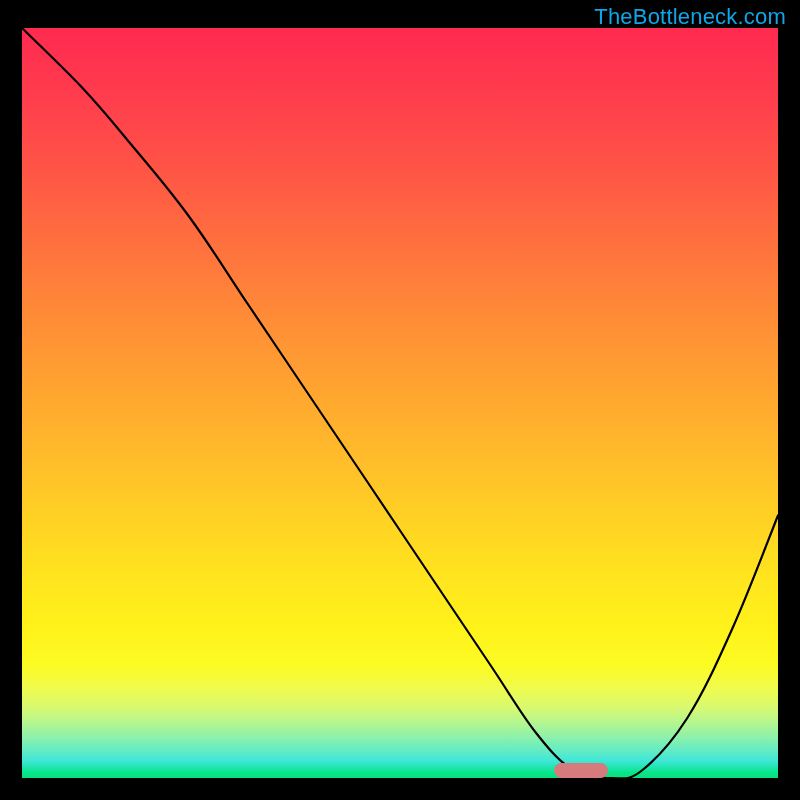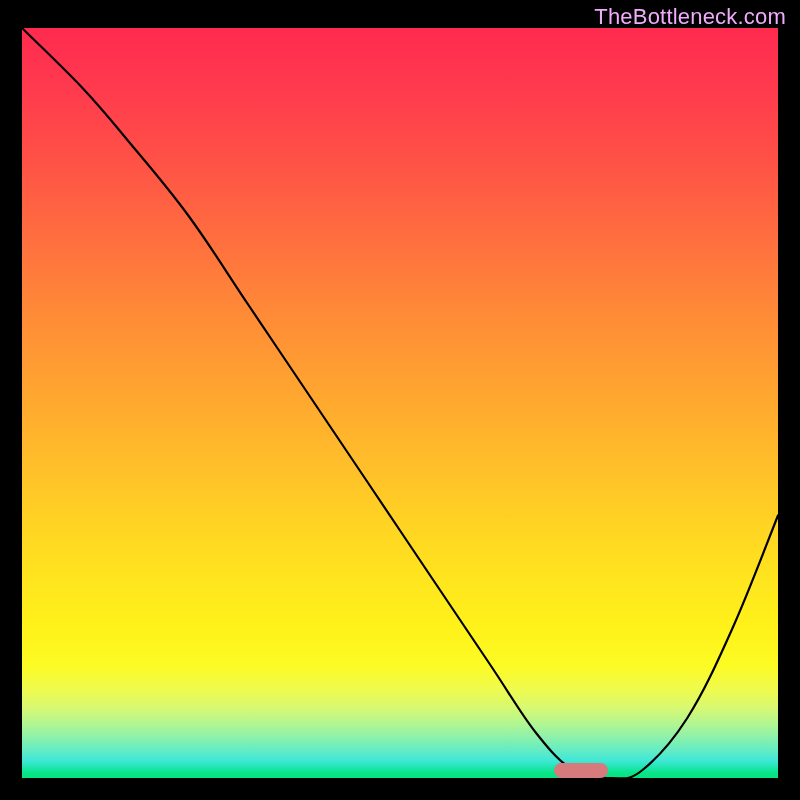--- a/index.html
+++ b/index.html
@@ -14,21 +14,21 @@
   .frame {
     position: relative;
     width: 800px;
     height: 800px;
     background: #000;
   }
   .watermark {
     position: absolute;
     top: 4px;
     right: 14px;
-    color: #f0abfc;
+    color: #0ea5e9;
     font-size: 22px;
     font-weight: 500;
     letter-spacing: 0.2px;
     z-index: 10;
   }
   .plot-area {
     position: absolute;
     left: 22px;
     top: 28px;
     width: 756px;

